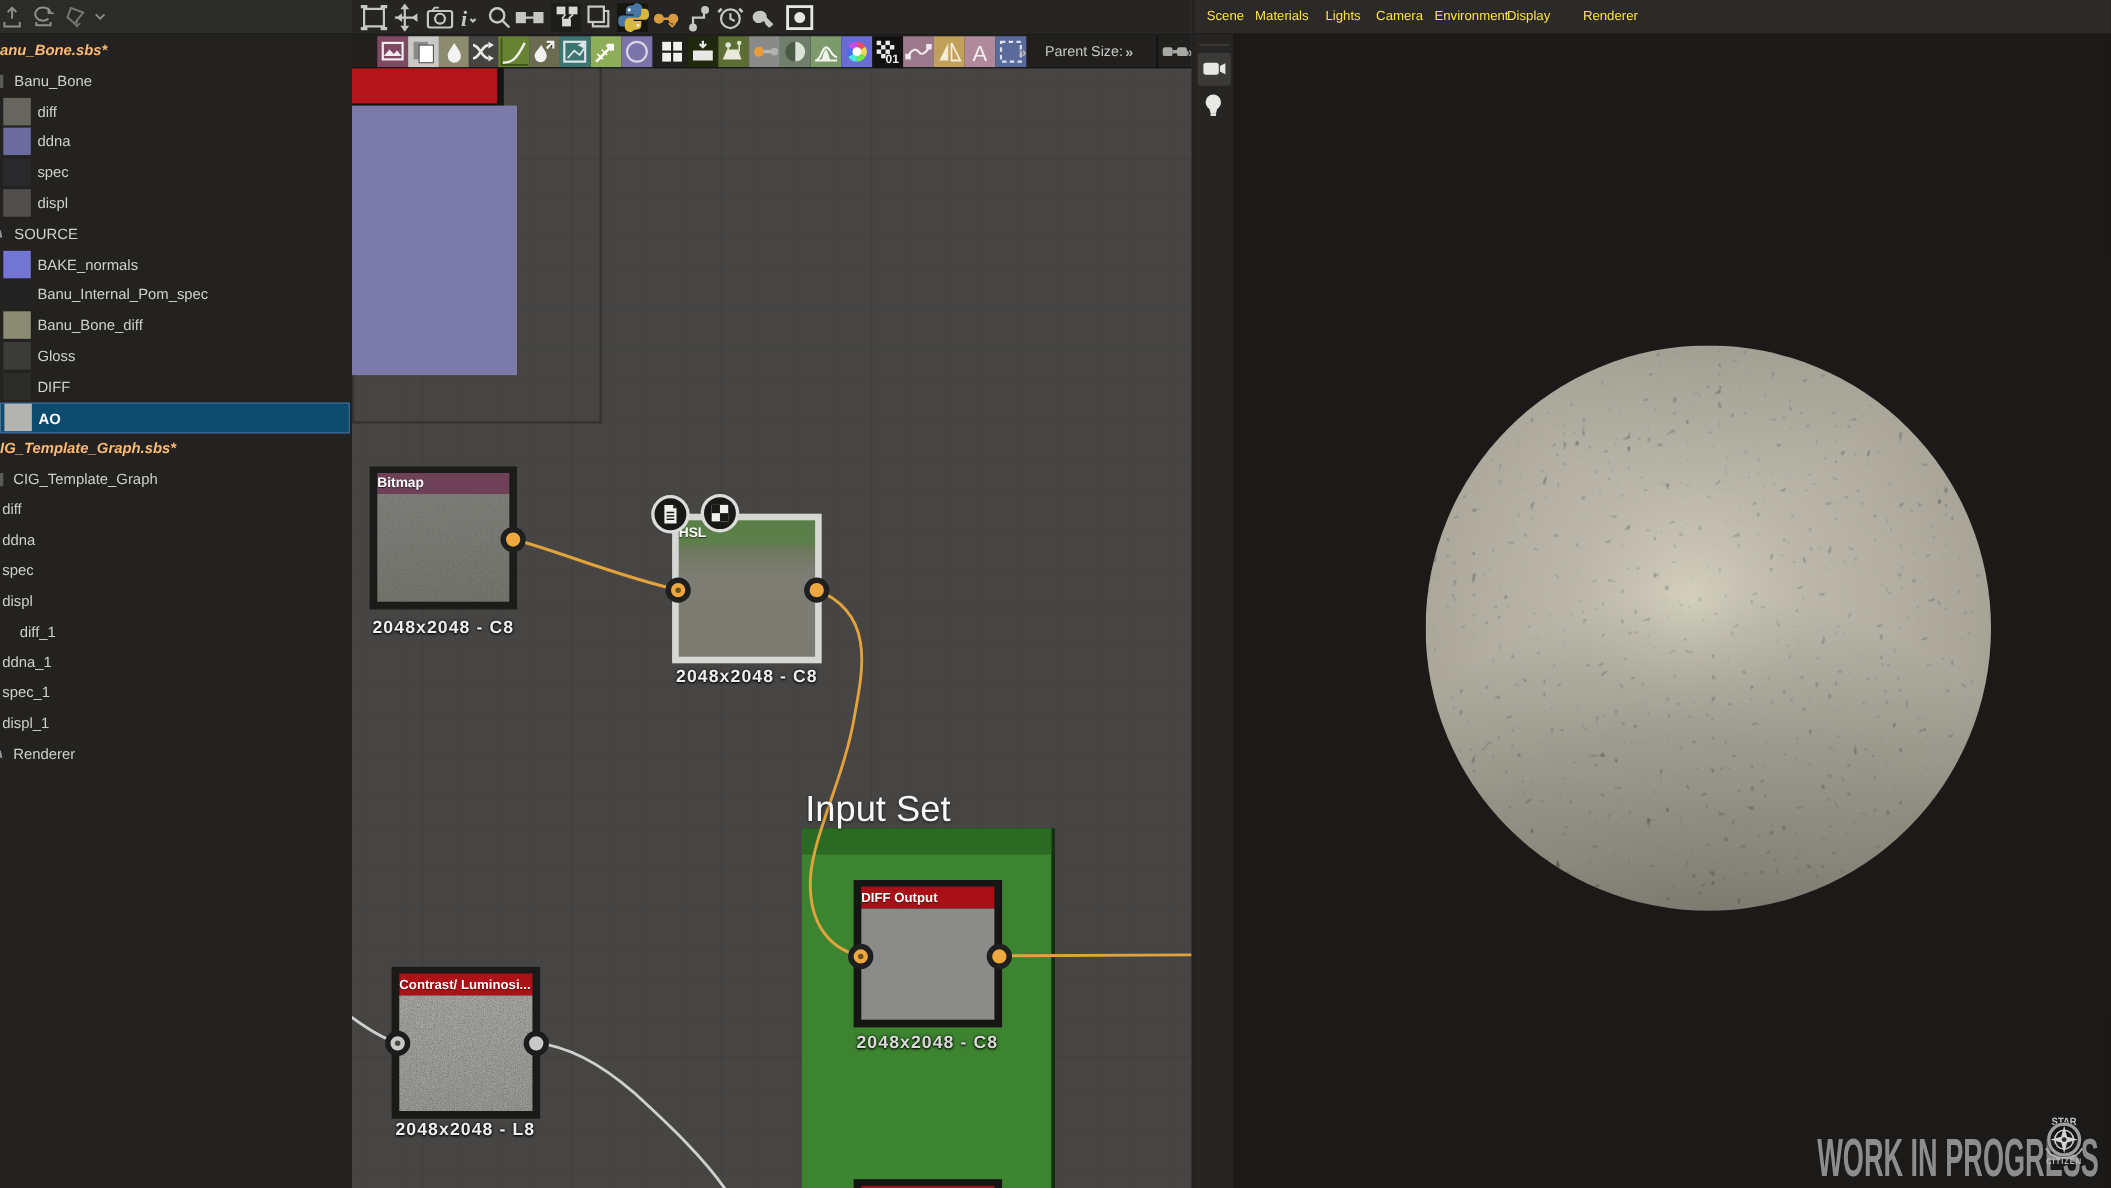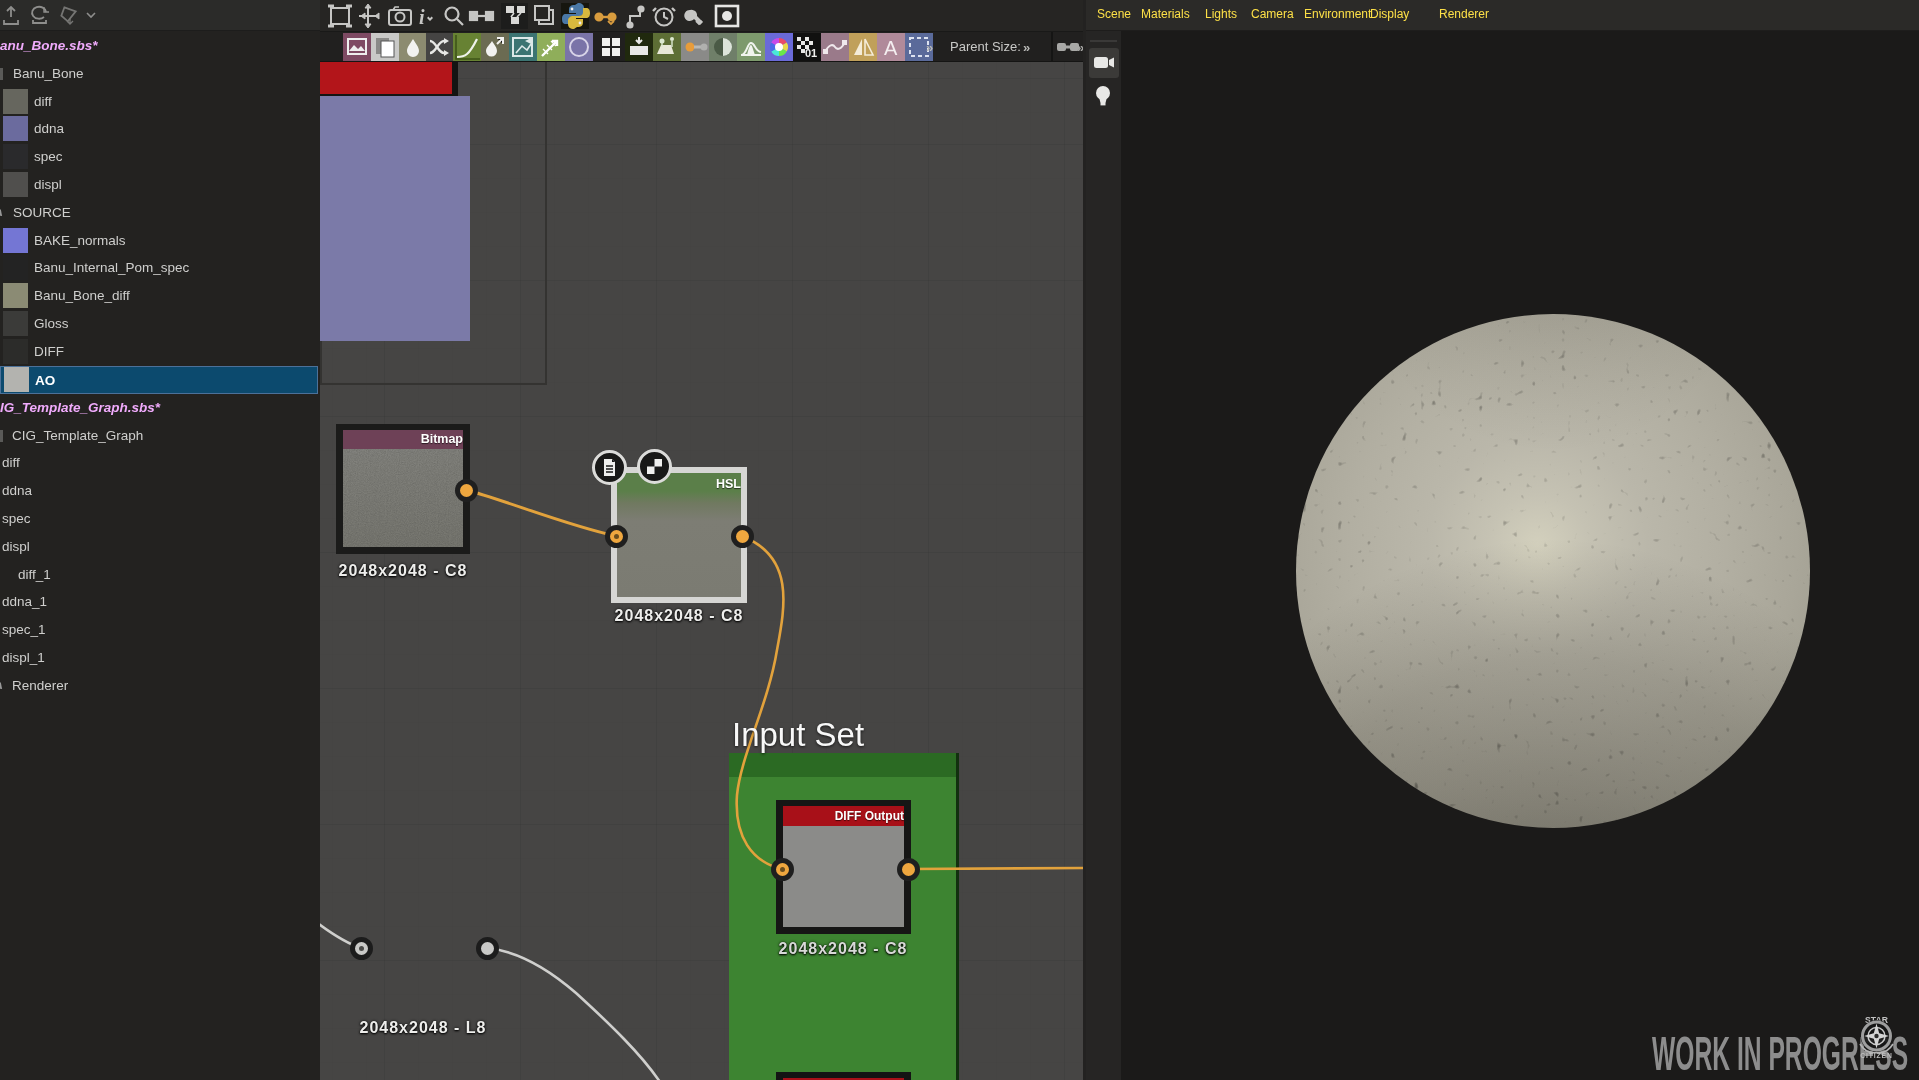--- a/index.html
+++ b/index.html
@@ -6,38 +6,38 @@
   html,body { width:1919px; height:1080px; overflow:hidden; background:#1b1a19;
     font-family:"Liberation Sans", sans-serif; }
   .abs { position:absolute; }
 
   
   #sidebar { position:absolute; left:0; top:0; width:320px; height:1080px; background:#232220; overflow:hidden; }
   #sidebar-toolbar { position:absolute; left:0; top:0; width:320px; height:31px; background:#2b2b29; border-bottom:1px solid #1d1d1c; }
   .trow { position:absolute; left:0; width:320px; height:28px; color:#cfcfcd; font-size:13.5px; line-height:28px; white-space:nowrap; }
   .trow .sw { position:absolute; left:3px; top:1px; width:25px; height:25px; }
   .trow .lbl { position:absolute; top:0; }
-  .pkg { font-weight:bold; font-style:italic; color:#f0abfc; }
+  .pkg { font-weight:bold; font-style:italic; color:#fdba74; }
 
   
   #canvas { position:absolute; left:320px; top:0; width:766px; height:1080px; background:#464544; overflow:hidden; border-right:3px solid #232221; }
   #ctoolbar1 { position:absolute; left:0; top:0; width:766px; height:32px; background:#262523; border-bottom:1px solid #191918; }
   #ctoolbar2 { position:absolute; left:0; top:32px; width:766px; height:30px; background:#21201f; border-bottom:1px solid #151514; }
   #cbody { position:absolute; left:0; top:62px; width:766px; height:1018px;
      background:
        repeating-linear-gradient(to right, rgba(0,0,0,0.05) 0 1px, transparent 1px 136px),
        repeating-linear-gradient(to bottom, rgba(0,0,0,0.05) 0 1px, transparent 1px 136px),
        repeating-linear-gradient(to right, rgba(0,0,0,0.018) 0 1px, transparent 1px 34px),
        repeating-linear-gradient(to bottom, rgba(0,0,0,0.018) 0 1px, transparent 1px 34px),
        #464544;
      background-position: 64px 0, 0 82px, 64px 0, 0 82px; }
   .node { position:absolute; }
   .ncap { position:absolute; font-weight:bold; font-size:16px; letter-spacing:1px; color:#eeeeec;
      text-align:center; text-shadow:0 1px 2px #000, 0 0 3px rgba(0,0,0,0.8); white-space:nowrap; }
-  .nhead { position:absolute; font-weight:bold; font-size:12.5px; color:#fff; text-align:right;
+  .nhead { position:absolute; font-weight:bold; font-size:12.5px; color:#fff; text-align:left;
      text-shadow:0 1px 1px rgba(0,0,0,0.6); }
 
   
   #rpanel { position:absolute; left:1086px; top:0; width:833px; height:1080px; background:#1b1a19; }
   #rmenu { position:absolute; left:0; top:0; width:833px; height:31px; background:#2b2a28; border-bottom:1px solid #1e1d1c;
      color:#fde047; font-size:12px; }
   #rmenu span { position:absolute; top:7px; }
   #rstrip { position:absolute; left:0; top:31px; width:35px; height:1049px; background:#262524; }
   #sphere { position:absolute; }
   #wip { position:absolute; color:#8d8d8d; font-weight:bold; white-space:nowrap; filter:grayscale(1); }
@@ -229,20 +229,29 @@
       <div class="abs" style="left:7px;top:26px;width:121px;height:101px;background:#8b8b89"></div>
     </div>
     <div class="abs" style="left:450.5px;top:795.5px;width:23px;height:23px;border-radius:50%;background:#efa73f;border:5px solid #1f1f1f"></div>
     <div class="abs" style="left:459.5px;top:804.5px;width:5px;height:5px;border-radius:50%;background:#6b4e1e"></div>
     <div class="abs" style="left:576.5px;top:795.5px;width:23px;height:23px;border-radius:50%;background:#efa73f;border:5px solid #1f1f1f"></div>
     <div class="ncap" style="left:443px;top:878px;width:160px;color:#d9dad8">2048x2048 - C8</div>
 
     <div class="abs" style="left:456px;top:1010px;width:135px;height:8px;background:#141414"></div>
     <div class="abs" style="left:463px;top:1016px;width:121px;height:2px;background:#a81018"></div>
 
+    <div class="node" style="left:36px;top:817px;width:135px;height:138px;background:#1a1a19">
+      <div class="abs" style="left:7px;top:6px;width:121px;height:20px;background:#ad1016"></div>
+      <div class="nhead" style="left:7px;top:9px;width:121px;font-size:12px">Contrast/ Luminosi...</div>
+      <div class="abs" style="left:7px;top:26px;width:121px;height:105px;background:linear-gradient(#ababa7,#9d9d99)">
+          <svg width="121" height="105" style="position:absolute;left:0;top:0">
+            <rect width="121" height="105" filter="url(#grain)" opacity="0.3"></rect>
+          </svg>
+        </div>
+    </div>
     <div class="abs" style="left:29.5px;top:874.5px;width:23px;height:23px;border-radius:50%;background:#c9c9c7;border:5px solid #1c1c1c"></div>
     <div class="abs" style="left:38.5px;top:883.5px;width:5px;height:5px;border-radius:50%;background:#4a4a48"></div>
     <div class="abs" style="left:155.5px;top:874.5px;width:23px;height:23px;border-radius:50%;background:#c9c9c7;border:5px solid #1c1c1c"></div>
     <div class="ncap" style="left:23px;top:957px;width:160px">2048x2048 - L8</div>
   </div>
   <div id="ctoolbar1">
     <svg width="766" height="32" viewBox="0 0 766 32" style="position:absolute;left:0;top:0">
       <rect x="181" y="3" width="27" height="26" fill="#1d1d1c"></rect>
       <rect x="241" y="3" width="28" height="26" fill="#16160f"></rect>
       <g stroke="#c6c6c4" stroke-width="2" fill="none">

